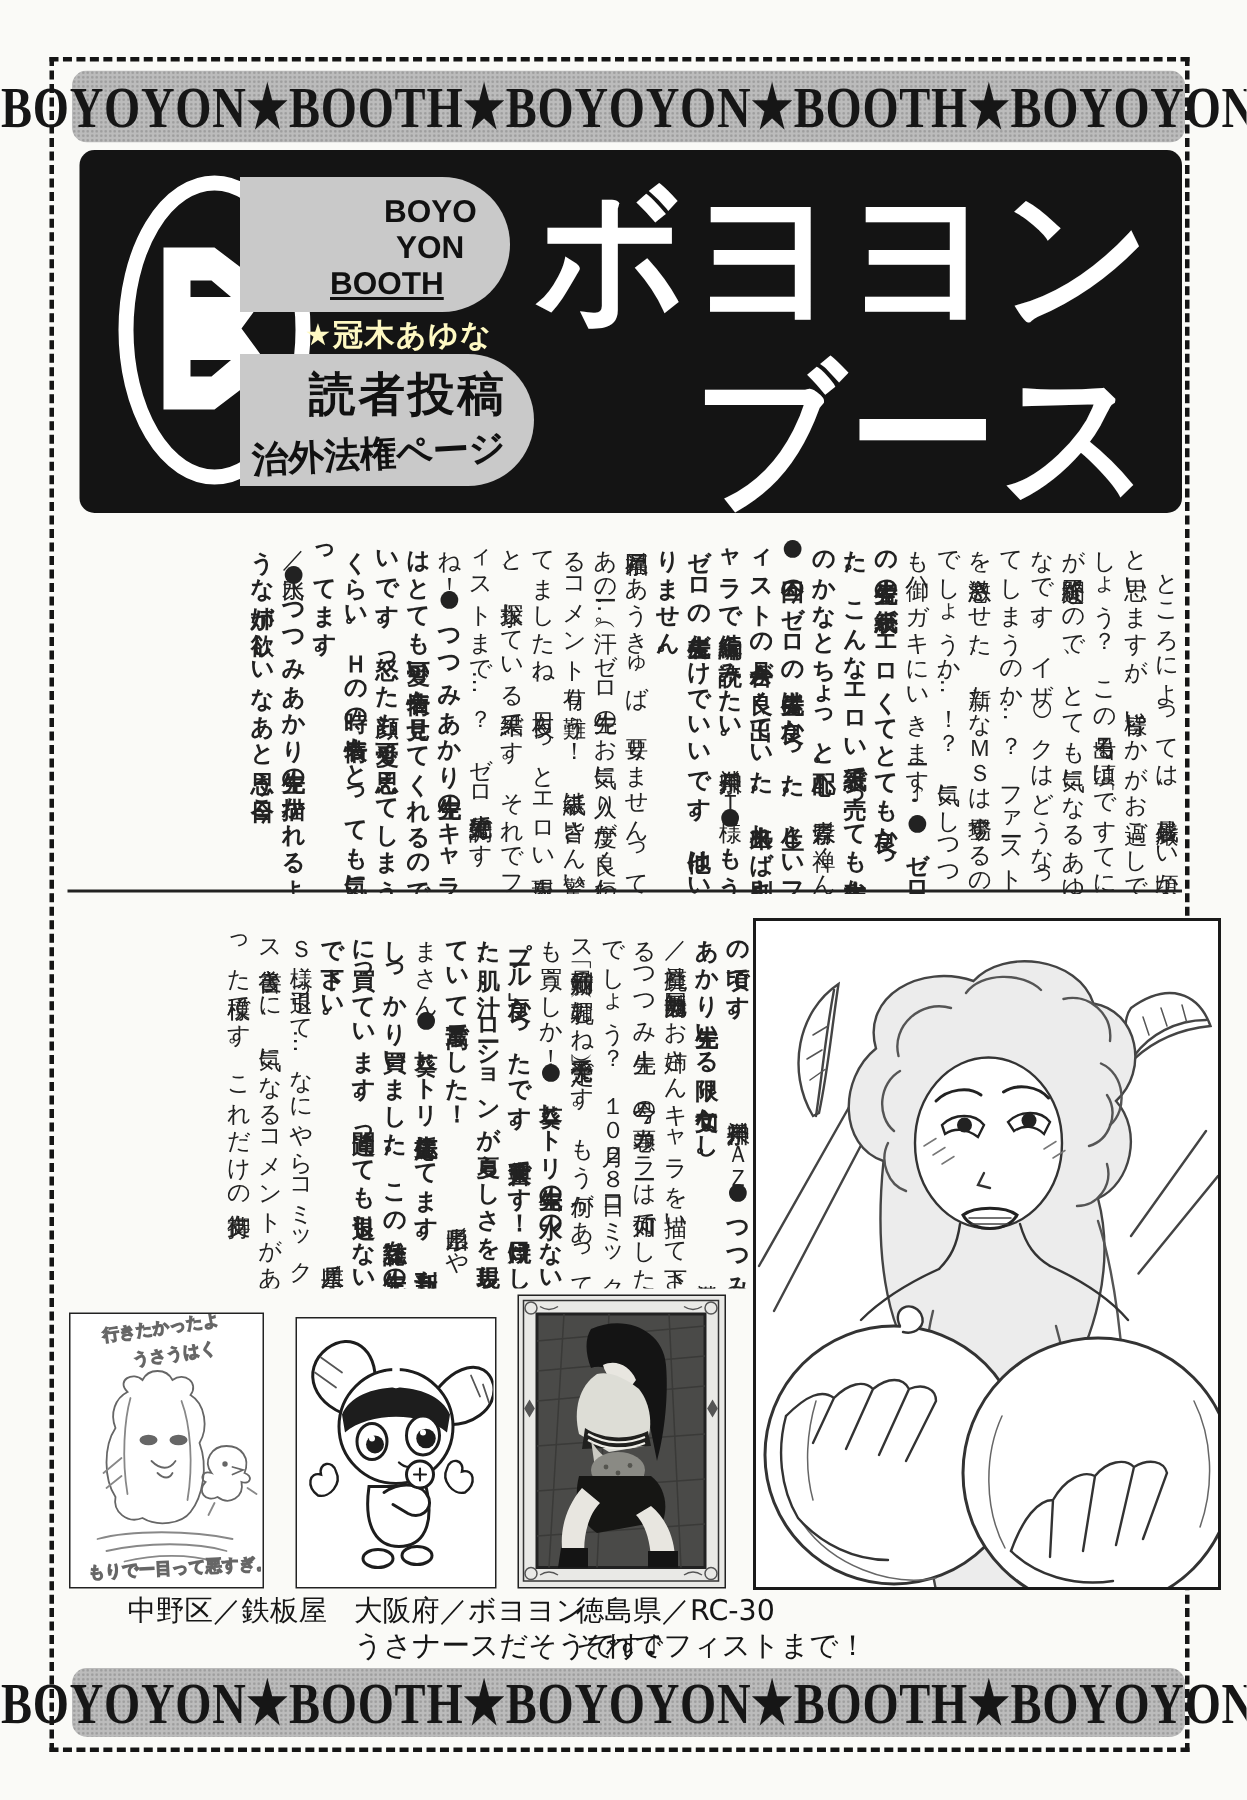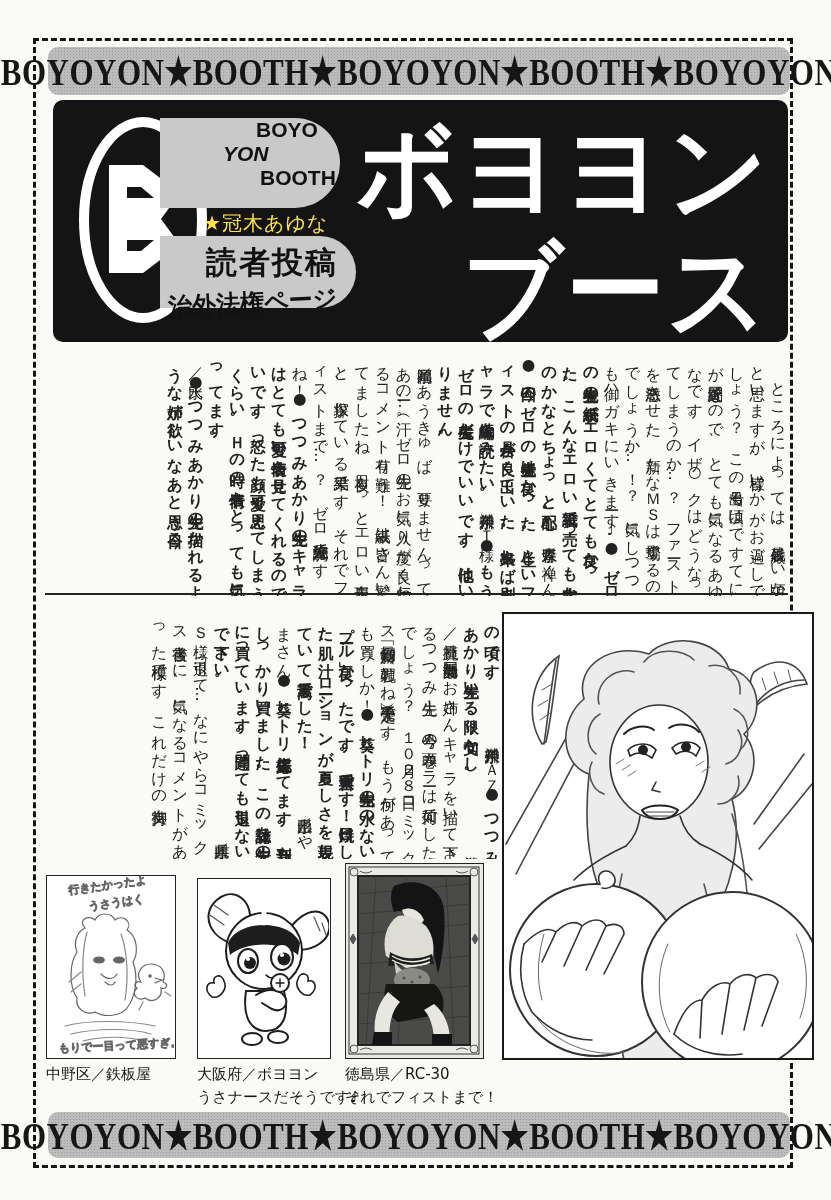--- a/index.html
+++ b/index.html
@@ -36,32 +36,32 @@
   .header-box{
     position:absolute;left:53px;top:100px;width:735px;height:242px;
     background:#141414;border-radius:10px;
   }
   .logo-svg{position:absolute;left:22px;top:13px;}
   .tab1{
     position:absolute;left:107px;top:18px;width:180px;height:90px;
     background:#c9c9c9;border-radius:0 48px 48px 0;
     font-family:"Liberation Sans","DejaVu Sans",sans-serif;
     font-weight:bold;color:#111;font-size:21px;line-height:24px;
-    box-sizing:border-box;
+    padding-top:12px;box-sizing:border-box;
   }
   .tab1 .l1{margin-left:96px;}
-  .tab1 .l2{margin-left:63px;font-style:italic;}
-  .tab1 .l3{margin-left:100px;}
+  .tab1 .l2{margin-left:104px;}
+  .tab1 .l3{margin-left:60px;text-decoration:underline;}
   .credit{
     position:absolute;left:150px;top:110px;
-    color:#fde047;font-size:20px;font-weight:normal;letter-spacing:1px;
+    color:#fef9c3;font-size:20px;font-weight:bold;letter-spacing:1px;
     white-space:nowrap;
   }
   .tab2{
-    position:absolute;left:107px;top:136px;width:196px;height:72px;
+    position:absolute;left:107px;top:136px;width:196px;height:88px;
     background:#c9c9c9;border-radius:0 44px 44px 0;
     color:#111;box-sizing:border-box;
   }
   .tab2 .l1{
     font-size:31px;font-weight:bold;letter-spacing:2px;
     margin:6px 0 0 46px;white-space:nowrap;
   }
   .tab2 .l2{
     font-size:24px;font-weight:bold;margin:2px 0 0 8px;
     transform:rotate(-3deg);white-space:nowrap;
@@ -89,21 +89,21 @@
     background:#222;
   }
   
   .art{position:absolute;background:#fff;box-sizing:border-box;}
   .art svg{display:block;}
   .art-main{left:502px;top:612px;width:312px;height:448px;border:2.5px solid #1a1a1a;overflow:hidden;}
   .art-1{left:46px;top:875px;width:130px;height:184px;border:1.5px solid #222;}
   .art-2{left:197px;top:878px;width:134px;height:181px;border:1.5px solid #222;}
   .art-3{left:345px;top:863px;width:139px;height:196px;border:1.5px solid #222;background:#e9e9e6;}
   
-  .caption{position:absolute;font-size:15px;line-height:23px;color:#161616;font-weight:500;white-space:nowrap;}
+  .caption{position:absolute;font-size:19px;line-height:23px;color:#161616;font-weight:500;white-space:nowrap;margin-left:39px;}
   .cap1{left:46px;top:1063px;}
   .cap2{left:197px;top:1063px;}
   .cap3{left:345px;top:1063px;}
   .cap4{left:505px;top:1063px;}
   .hand{font-size:11px;fill:#555;font-family:"DejaVu Sans",sans-serif;}
 </style>
 </head>
 <body>
 
 <div class="page">

